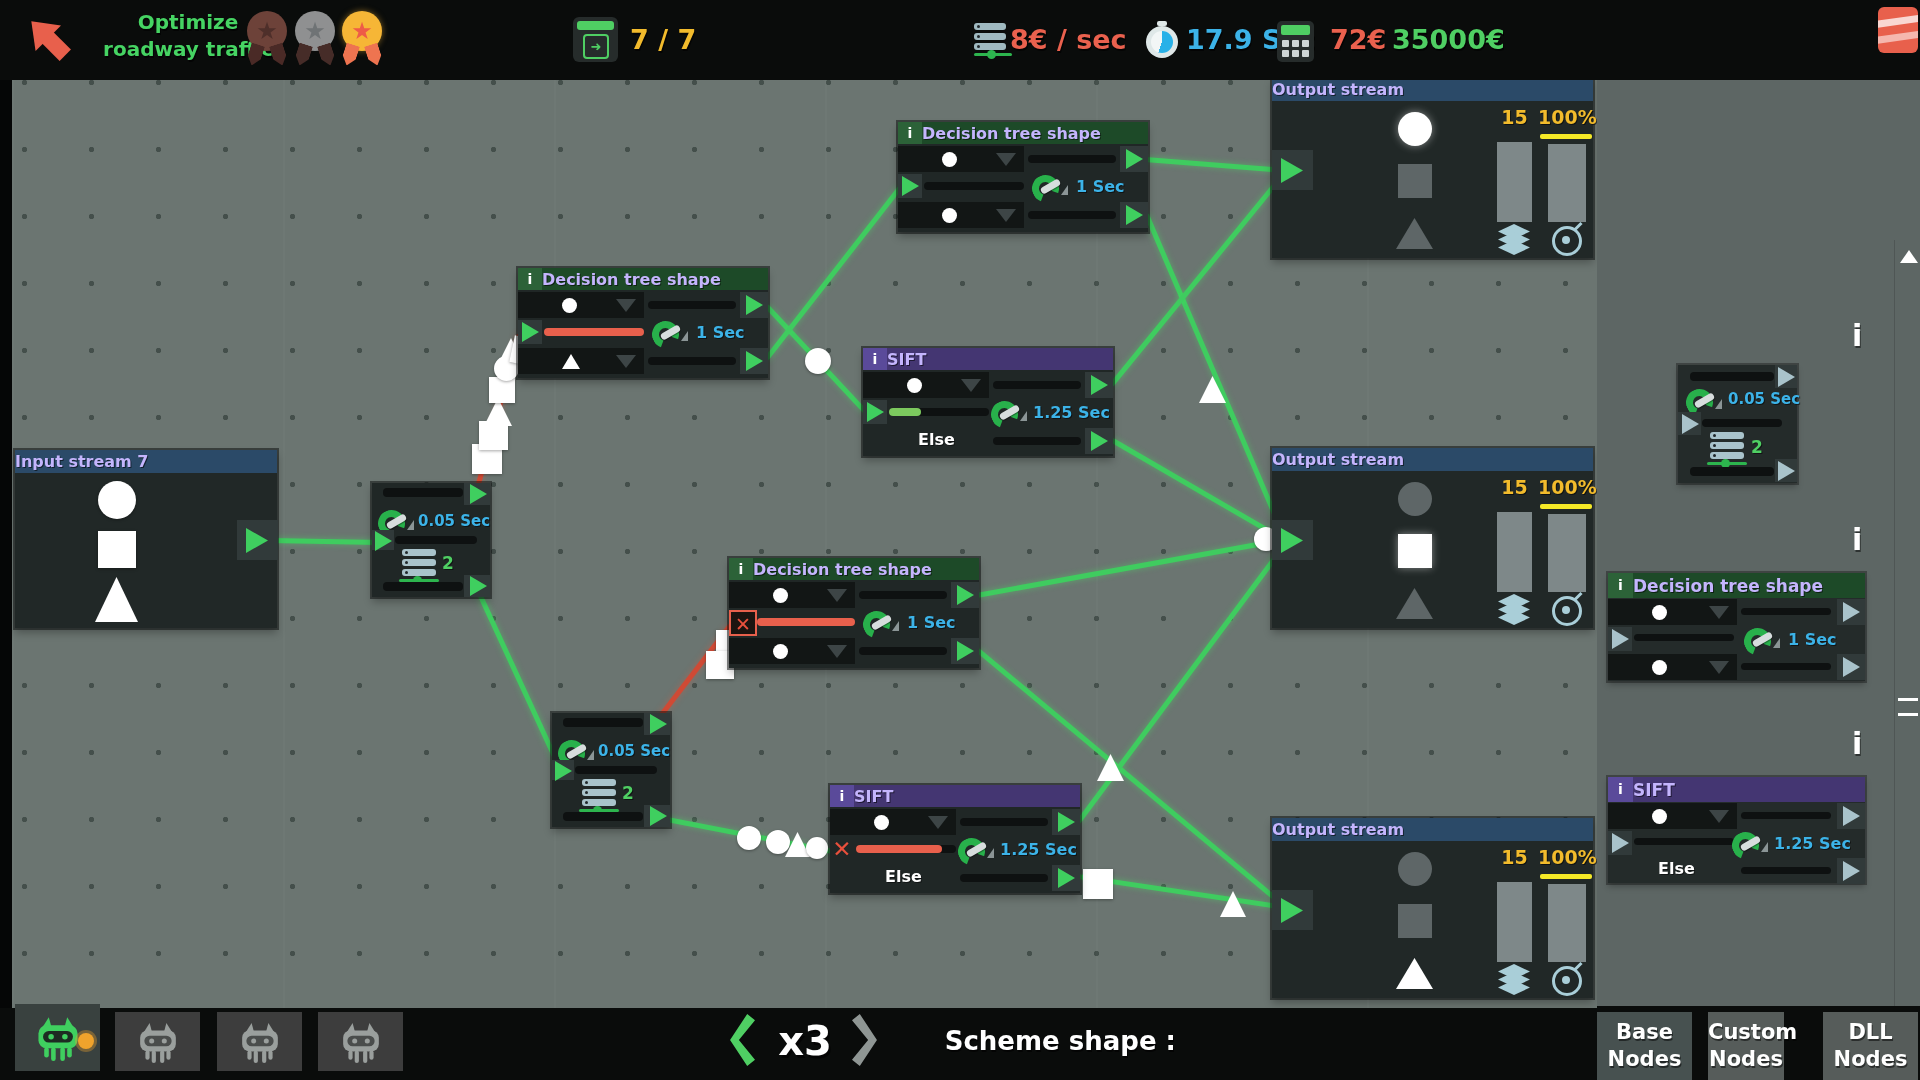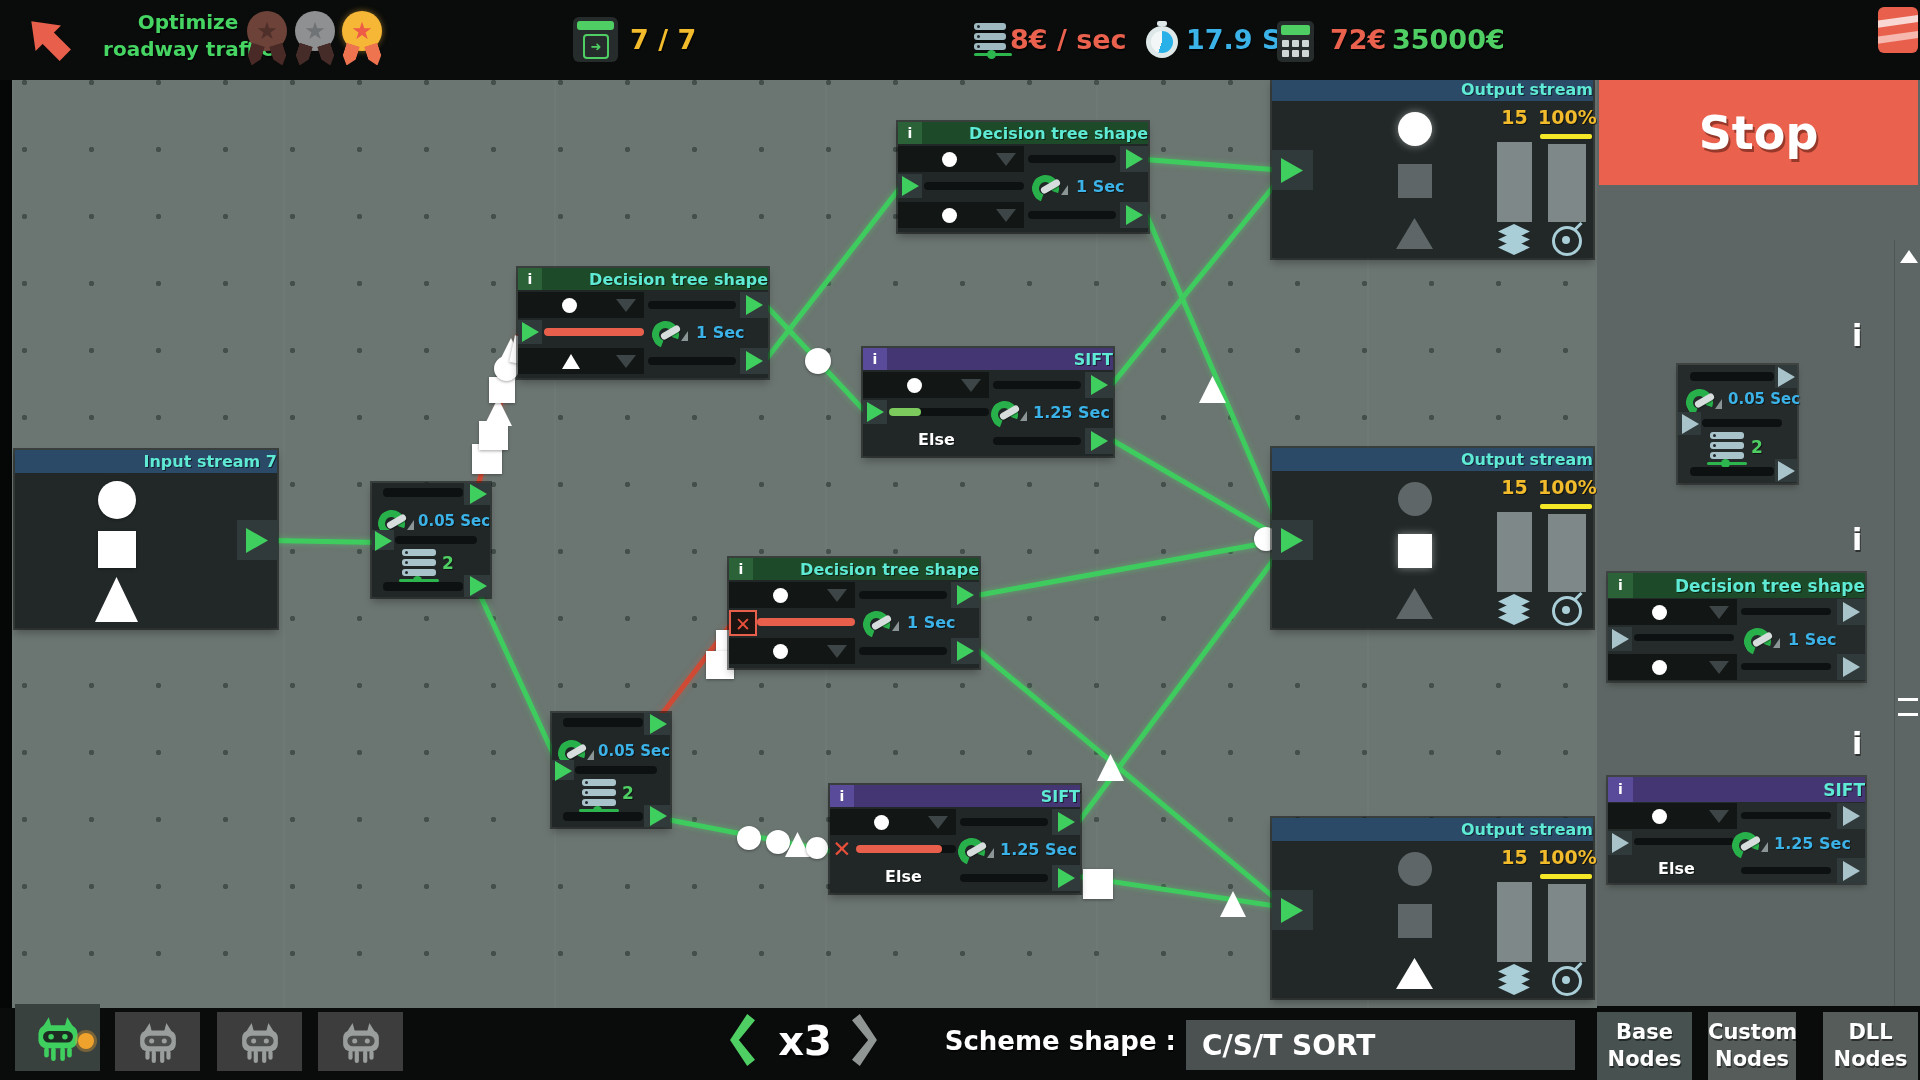--- a/index.html
+++ b/index.html
@@ -52,21 +52,21 @@
   .wire.green{background:#3fcc5f;box-shadow:0 0 6px rgba(70,230,100,.45);}
   .wire.red{background:#cf4a35;box-shadow:0 0 6px rgba(230,90,60,.4);}
   .ts{position:absolute;background:#fff;box-shadow:0 1px 3px rgba(0,0,0,.35);}
   .ts.circle{border-radius:50%;}
   .ts.triangle{clip-path:polygon(50% 0,100% 100%,0 100%);box-shadow:none;filter:drop-shadow(0 1px 2px rgba(0,0,0,.35));}
   .ts.sliver{width:9px;height:27px;transform:rotate(12deg);}
   
   .cnode{position:absolute;background:#202726;box-shadow:0 0 0 2px rgba(8,10,10,.5),0 5px 8px rgba(0,0,0,.28);}
   .hdr{position:absolute;left:0;top:0;right:0;height:22px;display:flex;}
   .hdr .ibox{width:24px;height:22px;text-align:center;line-height:22px;color:#fff;font-weight:bold;font-size:14px;flex:none;}
-  .hdr .htitle{flex:1;text-align:right;color:#5eead4;font-weight:bold;font-size:16px;line-height:23px;
+  .hdr .htitle{flex:1;text-align:left;color:#c4b5fd;font-weight:bold;font-size:16px;line-height:23px;
     text-shadow:1px 1px 0 rgba(0,0,0,.55);white-space:nowrap;}
   .hdr.green{background:#1d4a28;}.hdr.green .ibox{background:#2c6238;}
   .hdr.purple{background:#443672;}.hdr.purple .ibox{background:#5a4a9a;}
   .hdr.blue{background:#2b4a68;height:23px;}
   .sel{position:absolute;left:0;width:126px;height:26px;background:#121615;}
   .sel .glyph{position:absolute;left:44px;top:6px;}
   .glyph.circle{width:15px;height:15px;border-radius:50%;background:#fff;}
   .glyph.triangle{width:0;height:0;border-left:9px solid transparent;border-right:9px solid transparent;border-bottom:15px solid #fff;background:none;}
   .dd{position:absolute;right:8px;top:7px;width:0;height:0;border-left:10px solid transparent;border-right:10px solid transparent;border-top:13px solid #3d4546;}
   .qbar{position:absolute;height:8px;background:#0e1111;border-radius:4px;}
@@ -536,21 +536,20 @@
           <i></i>
           <i></i>
         </div>
       </div>
     <div class="tb-num" style="left:1330px;color:#ea614e;">72€</div>
     <div class="tb-num" style="left:1392px;color:#4fcf63;">35000€</div>
     <div class="shop-icon"></div>
   </div>
 
   <div id="right-panel">
-    <button id="stop-btn">Stop</button>
     <div id="lib-area">
       <div class="lib-sep"></div>
       <div class="scroll-arrow up"></div>
       <div class="scroll-arrow down"></div>
       <div class="scroll-thumb"></div>
 
       <i class="info-i" style="left:255px;top:78px;">i</i>
 
       <div class="lnode" style="left:81px;top:125px;width:119px;height:118px;">
         <div class="qbar" style="left:12px;top:7px;width:84px;height:9px;"></div>
@@ -646,21 +645,21 @@
             <div class="arr pale"></div>
           </div>
       </div>
     </div>
 
     <div id="tab-strip"></div>
     <div class="tab active" style="left:0;width:95px;">
       <div>Base</div>
       <div>Nodes</div>
     </div>
-    <div class="tab idle" style="left:111px;width:88px;">
+    <div class="tab idle" style="left:111px;width:76px;">
       <div>Custom</div>
       <div>Nodes</div>
     </div>
     <div class="tab idle" style="left:226px;width:95px;">
       <div>DLL</div>
       <div>Nodes</div>
     </div>
   </div>
 
   <div id="bottom-bar">
@@ -719,15 +718,14 @@
           <rect x="14" y="28" width="4" height="12" rx="2" fill="#9a9f9d"></rect>
         <rect x="22" y="28" width="4" height="12" rx="2" fill="#9a9f9d"></rect>
           <rect x="28" y="28" width="4" height="9" rx="2" fill="#9a9f9d"></rect>
       </svg>
     </div>
     <div class="chev left" style="left:729px;"></div>
     <div class="chev right" style="left:852px;"></div>
   </div>
   <div id="speed-label">x3</div>
   <div id="scheme-label">Scheme shape :</div>
-  <input id="scheme-input" value="C/S/T SORT" style="">
 
 </div>
 
 </body></html>

